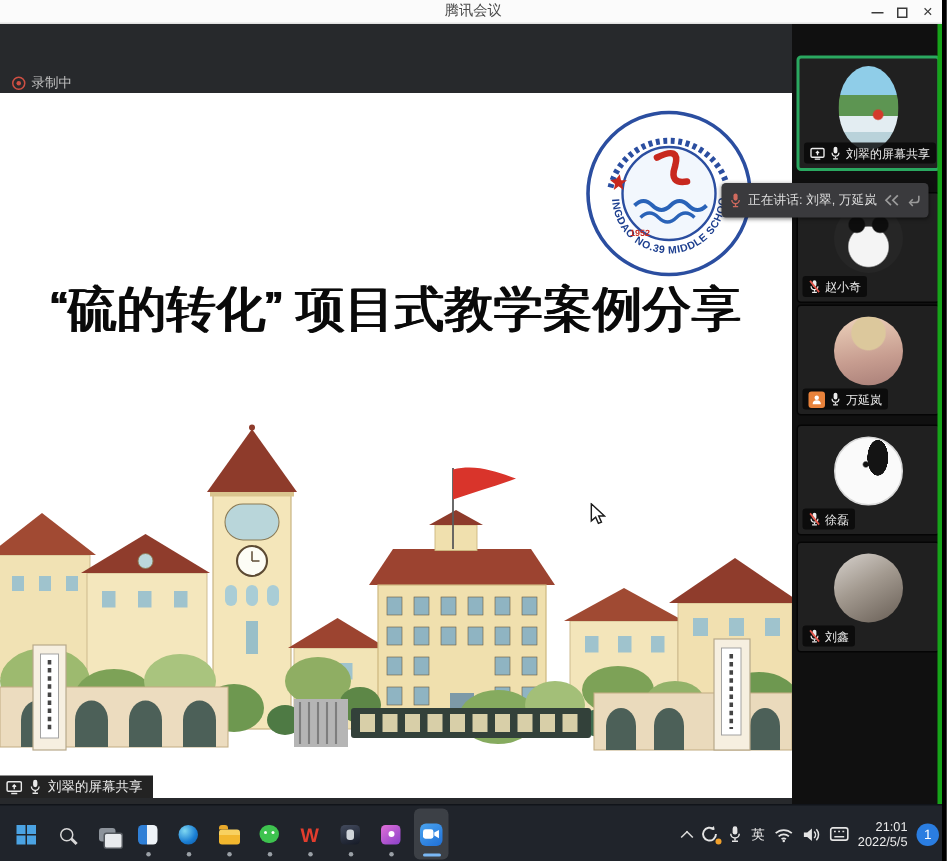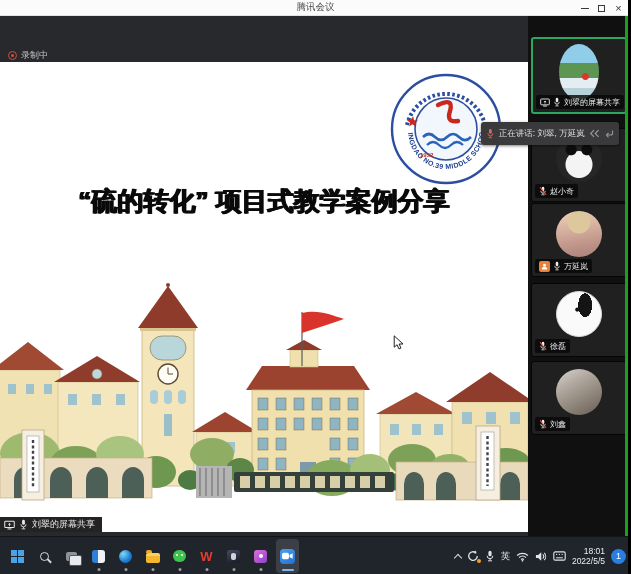--- a/index.html
+++ b/index.html
@@ -23,21 +23,21 @@
   
   .stage{position:absolute;left:0;top:0;width:528px;height:520px;background:#27292c;}
   .recording{position:absolute;left:8px;top:33px;display:flex;align-items:center;gap:4px;
              font-size:9px;color:#c2c2c2;}
   .rec-dot{width:9px;height:9px;border:1.5px solid #cf4f43;border-radius:50%;position:relative;}
   .rec-dot::after{content:'';position:absolute;left:1.5px;top:1.5px;width:3px;height:3px;border-radius:50%;background:#cf4f43;}
 
   
   .slide{position:absolute;left:0;top:46px;width:528px;height:470px;background:#fff;overflow:hidden;}
   .slide-title{position:absolute;left:0;top:122px;width:100%;text-align:center;
-               font-size:26px;font-weight:700;color:#0a0a0a;letter-spacing:0;
+               font-size:33px;font-weight:400;color:#0a0a0a;letter-spacing:0;
                text-shadow:0.8px 0 0 #0a0a0a, -0.8px 0 0 #0a0a0a;}
   .logo{position:absolute;right:26px;top:11px;width:112px;height:112px;}
   .illustration{position:absolute;left:0;bottom:0;width:528px;height:250px;}
 
   
   .share-badge{position:absolute;left:0;top:501px;height:15px;display:flex;align-items:center;gap:4px;
                background:rgba(16,16,16,.92);padding:0 7px 0 4px;font-size:9px;color:#e8e8e8;z-index:20;}
 
   
   .cursor{position:absolute;left:393px;top:335px;z-index:70;}
@@ -541,20 +541,20 @@
         <svg width="12" height="11" color="#e4e4e4">
             <use href="#sym-vol"></use>
           </svg>
       </span>
       <span class="tray-ic">
         <svg width="13" height="10" color="#e4e4e4">
             <use href="#sym-kbd"></use>
           </svg>
       </span>
       <span class="clock">
-        <div>18:01</div>
+        <div>21:01</div>
         <div>2022/5/5</div>
       </span>
       <span class="notif">1</span>
     </div>
   </div>
 
 </div>
 
 </body></html>

